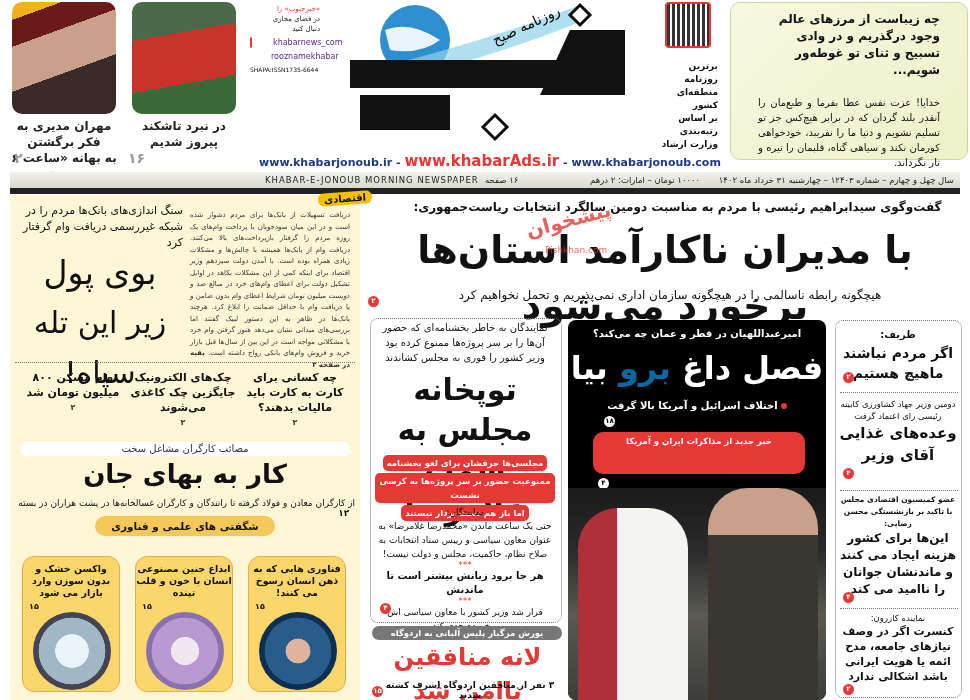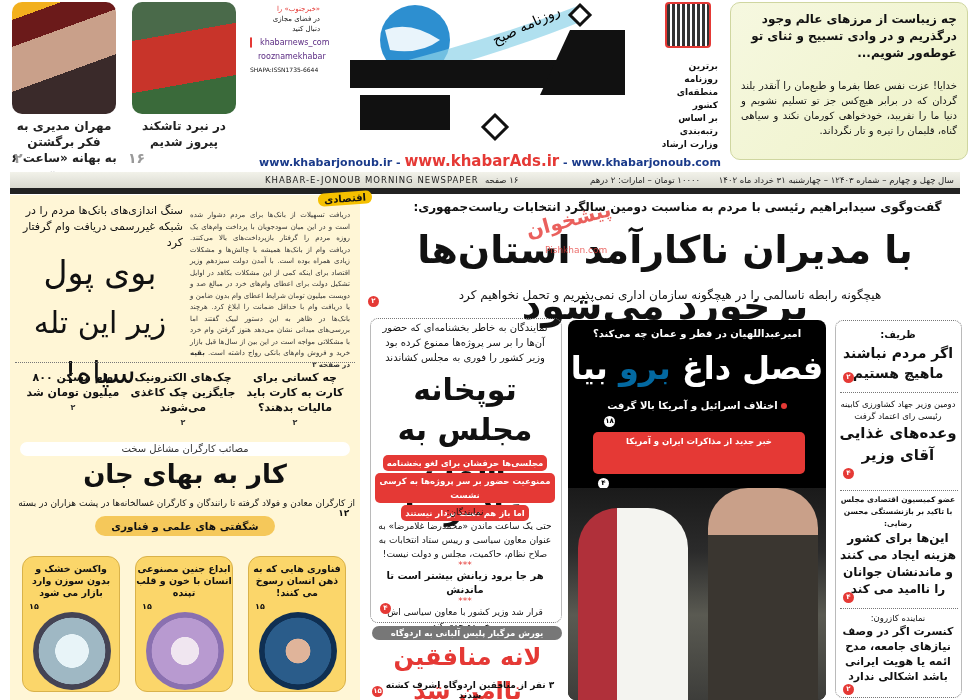--- a/index.html
+++ b/index.html
@@ -6,26 +6,26 @@
 body{width:970px;height:700px;overflow:hidden;background:#fff;font-family:"DejaVu Sans",sans-serif;position:relative;color:#111}
 .abs{position:absolute}
 .rtl{direction:rtl}
 
 .photo-card{position:absolute;top:2px;border-radius:10px;overflow:hidden}
 .photo-card .img{width:100%;height:100%}
 .cap{position:absolute;text-align:center;font-size:12px;line-height:16px;direction:rtl;font-weight:bold;color:#222}
 .pnum{position:absolute;font-size:14px;color:#999;font-weight:bold}
 .social{position:absolute;left:250px;top:4px;width:70px;font-size:7px;direction:rtl;line-height:10px}
 .social .red{color:#e53935}
-.soc-row{display:flex;align-items:center;gap:8px;direction:ltr;font-size:8px;margin-top:3px;color:#5a2a82}
+.soc-row{display:flex;align-items:center;gap:21px;direction:ltr;font-size:8px;margin-top:3px;color:#5a2a82}
 .soc-ic{width:11px;height:11px;border-radius:50%;display:inline-block}
 .logo{position:absolute;left:340px;top:0;width:290px;height:150px}
 .qr{position:absolute;left:665px;top:2px;width:46px;height:46px;border:2px solid #e53935;border-radius:4px;background:repeating-linear-gradient(90deg,#333 0 3px,#fff 3px 5px),#fff}
 .rank{position:absolute;left:660px;top:60px;width:58px;font-size:9px;line-height:13px;direction:rtl;font-weight:bold;text-align:right}
-.quote-box{position:absolute;left:730px;top:2px;width:238px;height:158px;background:linear-gradient(135deg,#f6f8e0,#eef2c8);border-radius:10px;border:1px solid #cfd6a0;direction:rtl;padding:8px 10px}
+.quote-box{position:absolute;left:730px;top:2px;width:238px;height:158px;background:linear-gradient(135deg,#f6f8e0,#eef2c8);border-radius:10px;border:1px solid #cfd6a0;direction:rtl;padding:8px 27px}
 .quote-box .q1{font-size:12px;font-weight:bold;line-height:17px}
 .quote-box .q2{font-size:10px;line-height:15px;margin-top:16px;text-align:justify}
 .urls{position:absolute;left:250px;top:152px;width:480px;text-align:center;font-size:11px;font-weight:bold;color:#1a3a8a;font-family:"DejaVu Sans",sans-serif}
 .urls .big{color:#e53935;font-size:15px}
 .infobar{position:absolute;left:10px;top:172px;width:950px;height:16px;background:linear-gradient(#f2f2ea,#d9d9cf);font-size:8.5px;line-height:16px;color:#222}
 .blackbar{position:absolute;left:10px;top:188px;width:950px;height:6px;background:#222}
 
 .yellow{position:absolute;left:10px;top:195px;width:350px;height:505px;background:#fff6d6}
 .cat-tag{position:absolute;left:318px;top:192px;background:#f5c000;border-radius:6px;padding:1px 6px;font-size:10px;font-weight:bold;direction:rtl;transform:rotate(-4deg)}
 .econ-text{position:absolute;left:190px;top:210px;width:160px;font-size:7px;line-height:11.5px;direction:rtl;text-align:justify;color:#333}
@@ -60,21 +60,21 @@
 .grey-bar{position:absolute;left:372px;top:626px;width:190px;height:14px;background:#777;border-radius:7px;color:#fff;font-size:8.5px;line-height:14px;text-align:center;direction:rtl;font-weight:bold}
 .red-head{position:absolute;left:370px;top:640px;width:195px;font-size:24px;font-weight:bold;color:#e53935;text-align:center;direction:rtl;line-height:34px}
 .red-sub{position:absolute;left:380px;top:680px;width:180px;font-size:9px;font-weight:bold;text-align:center;direction:rtl}
 
 .blackbox{position:absolute;left:568px;top:320px;width:258px;height:380px;background:#000;border-radius:8px;overflow:hidden}
 .bb-sup{position:absolute;left:0;top:8px;width:258px;color:#fff;text-align:center;font-size:10px;font-weight:bold;direction:rtl}
 .bb-head{position:absolute;left:0;top:22px;width:258px;color:#fff;text-align:center;font-size:32px;font-weight:bold;direction:rtl;line-height:52px}
 .bb-head .r{color:#0369a1}
 .bb-bullet{position:absolute;left:0;top:80px;width:258px;color:#fff;text-align:center;font-size:10px;font-weight:bold;direction:rtl}
 .bb-dot{display:inline-block;width:6px;height:6px;background:#e53935;border-radius:50%;margin-left:3px}
-.bb-red{position:absolute;left:25px;top:112px;width:212px;height:42px;background:#e53935;border-radius:5px;color:#fff;text-align:center;direction:rtl}
+.bb-red{position:absolute;left:25px;top:112px;width:212px;height:42px;background:#e53935;border-radius:10px;color:#fff;text-align:center;direction:rtl}
 .bb-red .a{font-size:8.5px;font-weight:bold;line-height:14px;margin-top:2px}
 .bb-red .b{font-size:13px;font-weight:bold;line-height:20px}
 .bb-photo{position:absolute;left:0;top:168px;width:258px;height:212px;background:linear-gradient(180deg,#1a1a1a 0%,#2b2b2b 30%,#5a5a52 60%,#3d3d3a 100%)}
 .rc-text{position:absolute;width:120px;text-align:center;direction:rtl}
 .sm{font-size:8.5px;line-height:12px}
 .md{font-size:12px;line-height:17px;font-weight:bold}
 .lg{font-size:14px;line-height:20px;font-weight:bold}
 .watermark{position:absolute;left:525px;top:208px;color:#e53935;opacity:.8;font-size:20px;font-weight:bold;transform:rotate(-15deg);direction:rtl}
 .watermark2{position:absolute;left:545px;top:245px;color:#e53935;opacity:.75;font-size:9px}
 </style>

